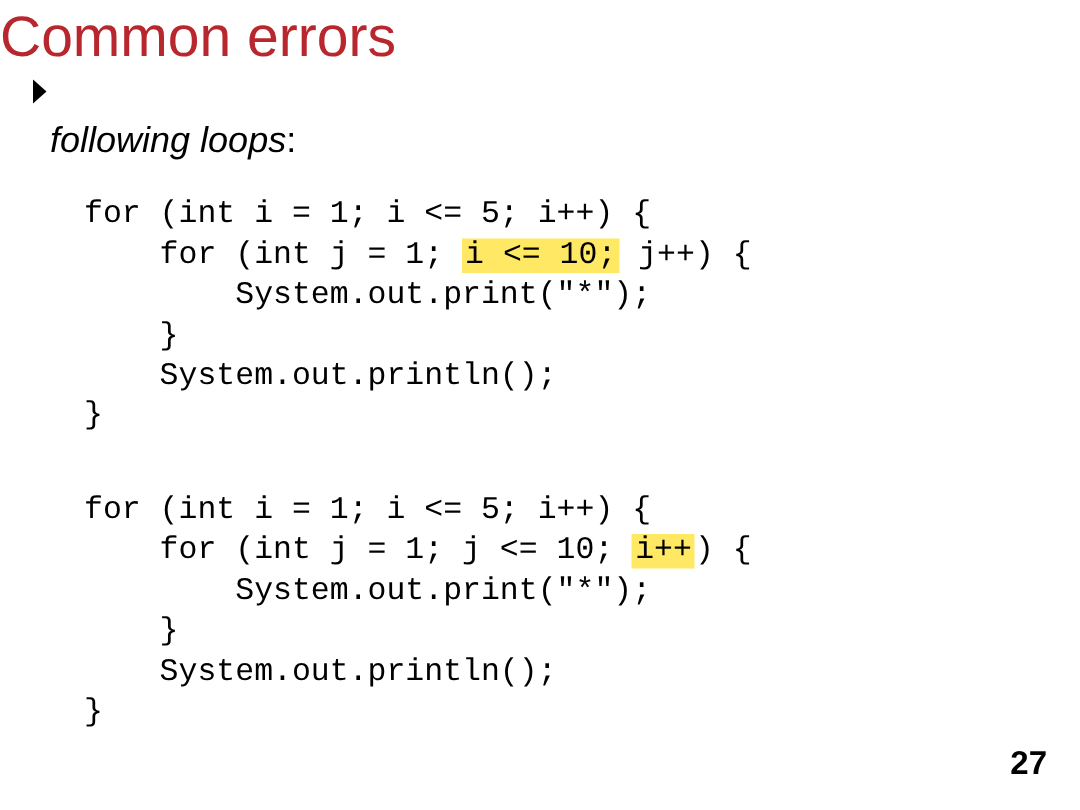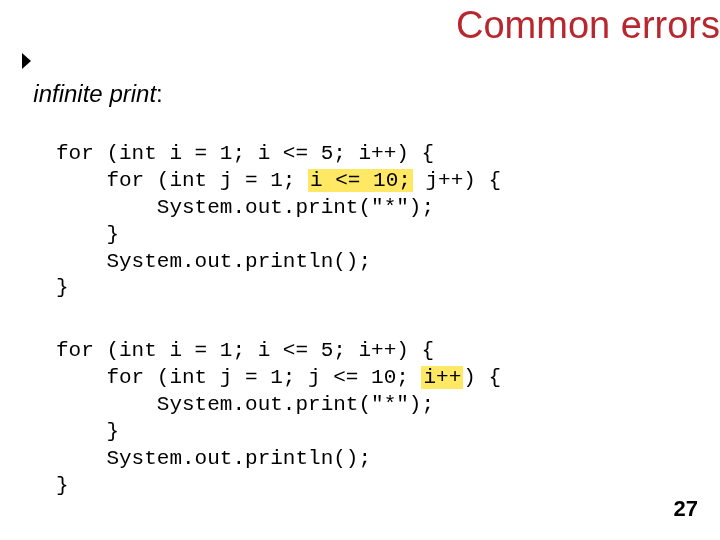--- a/index.html
+++ b/index.html
@@ -7,42 +7,42 @@
     width: 720px;
     height: 540px;
     background: #ffffff;
     font-family: Arial, Helvetica, sans-serif;
     position: relative;
     overflow: hidden;
   }
   .title {
     color: #b8272d;
     font-size: 38px;
-    text-align: right;
+    text-align: left;
     margin-top: 4px;
     font-weight: normal;
   }
   .intro {
     font-size: 24px;
     color: #000;
     margin-left: 20px;
     margin-top: 2px;
     line-height: 1.25;
   }
   .bullet {
     display: inline-block;
     vertical-align: top;
     margin-right: 4px;
     margin-top: 2px;
   }
   .bullet svg { display: block; }
   .italic { font-style: italic; }
   .code-area {
     margin-left: 56px;
-    margin-top: 32px;
+    margin-top: 22px;
   }
   .code-block {
     font-family: "Courier New", Courier, monospace;
     font-size: 21px;
     color: #000;
     white-space: pre;
     line-height: 1.28;
     position: relative;
   }
   .code-block.second { margin-top: 36px; }
@@ -63,21 +63,21 @@
 <body>
 
 <h1 class="title">Common errors</h1>
 
 <div class="intro">
   <span class="bullet">
     <svg width="14" height="20" viewBox="0 0 14 20">
         <path d="M2 2 L11 10 L2 18 Z" fill="#000"></path>
       </svg>
   </span><br>
-  &nbsp;&nbsp;<span class="italic">infinite print</span><span>:</span>
+  &nbsp;&nbsp;<span class="italic">following loops</span><span>:</span>
 </div>
 
 <div class="code-area">
 
 <div class="code-block"><span>for (int i = 1; i &lt;= 5; i++) {</span>
 <span>    for (int j = 1; </span><span class="hl">i &lt;= 10;</span><span> j++) {</span>
 <span>        System.out.print("*");</span>
 <span>    }</span>
 <span>    System.out.println();</span>
 <span>}</span></div>

